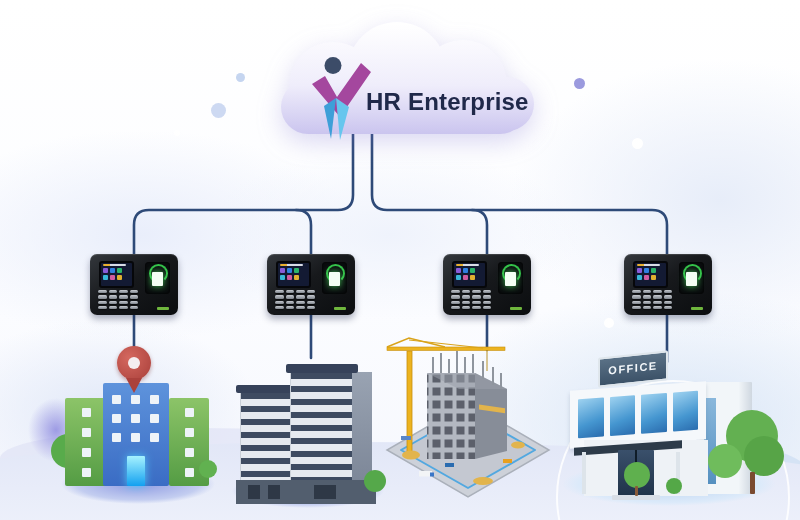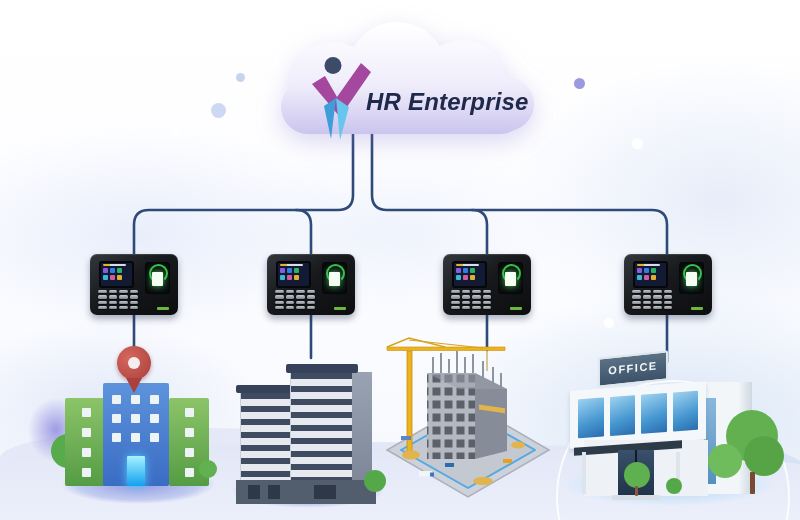--- a/index.html
+++ b/index.html
@@ -23,21 +23,21 @@
   .dot4{left:632px;top:138px;width:11px;height:11px;background:#ffffff;}
   .dot5{left:174px;top:130px;width:6px;height:6px;background:#ffffff;}
   .dot6{left:604px;top:318px;width:10px;height:10px;background:#ffffff;}
   .wave1{left:-60px;top:442px;width:920px;height:140px;background:linear-gradient(180deg,#e2e7f7,#f4f6fd);border-radius:45% 55% 0 0/34px 42px 0 0;}
   .wave2{left:0px;top:428px;width:400px;height:60px;background:#dfe3f5;border-radius:50%;opacity:.7;}
   .wave3{left:540px;top:438px;width:270px;height:74px;background:#cfe0f4;border-radius:50%;opacity:.8;}
   
   svg.connectors{position:absolute;left:0;top:0;z-index:2;pointer-events:none;}
   
   svg.cloudsvg{position:absolute;left:0;top:0;z-index:3;filter:drop-shadow(0 8px 12px rgba(130,120,210,.28));pointer-events:none;}
-  .cloud-title{left:366px;top:88px;z-index:4;font-size:24px;font-weight:bold;color:#20294a;letter-spacing:.2px;font-style:italic;}
+  .cloud-title{left:366px;top:88px;z-index:4;font-size:24px;font-weight:bold;color:#20294a;letter-spacing:.2px;}
   
   .device{position:absolute;top:254px;width:88px;height:61px;z-index:5;border-radius:7px;
           background:linear-gradient(145deg,#33373c 0%,#17191c 45%,#0b0d0f 100%);
           box-shadow:0 4px 7px rgba(25,35,70,.35), inset 0 1px 1px rgba(255,255,255,.14);}
   .p1{left:90px;} .p2{left:267px;} .p3{left:443px;} .p4{left:624px;}
   .d-screen{position:absolute;left:9px;top:7px;width:31px;height:23px;background:#131a33;border:2px solid #06070a;border-radius:3px;}
   .d-statusbar{position:absolute;left:2px;top:1px;width:23px;height:2px;background:linear-gradient(90deg,#e8b030 30%,#d8dce6 30%);border-radius:1px;}
   .d-icons{position:absolute;left:2px;top:5px;width:24px;height:13px;display:grid;grid-template-columns:repeat(3,5px);grid-auto-rows:5px;gap:2px;justify-content:start;}
   .d-icons i{display:block;border-radius:1px;}
   .d-keypad{position:absolute;left:8px;top:36px;width:40px;height:19px;display:grid;grid-template-columns:repeat(4,1fr);grid-auto-rows:1fr;gap:2px;}

